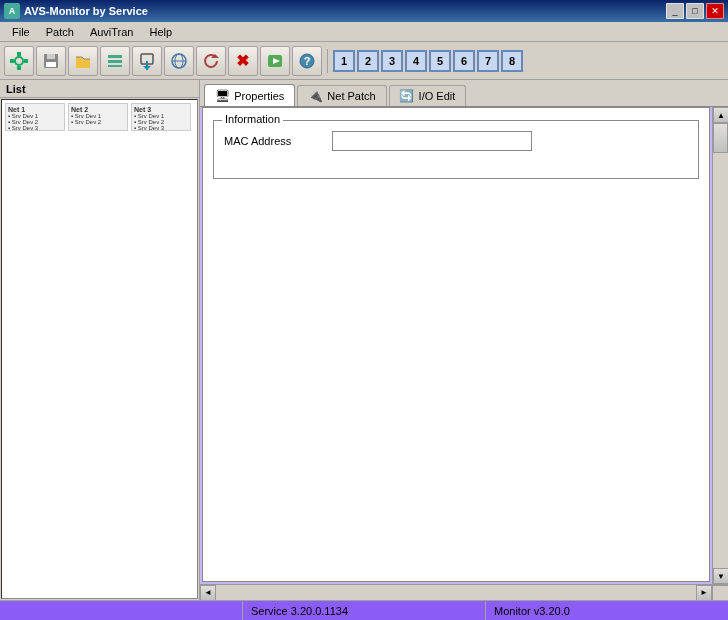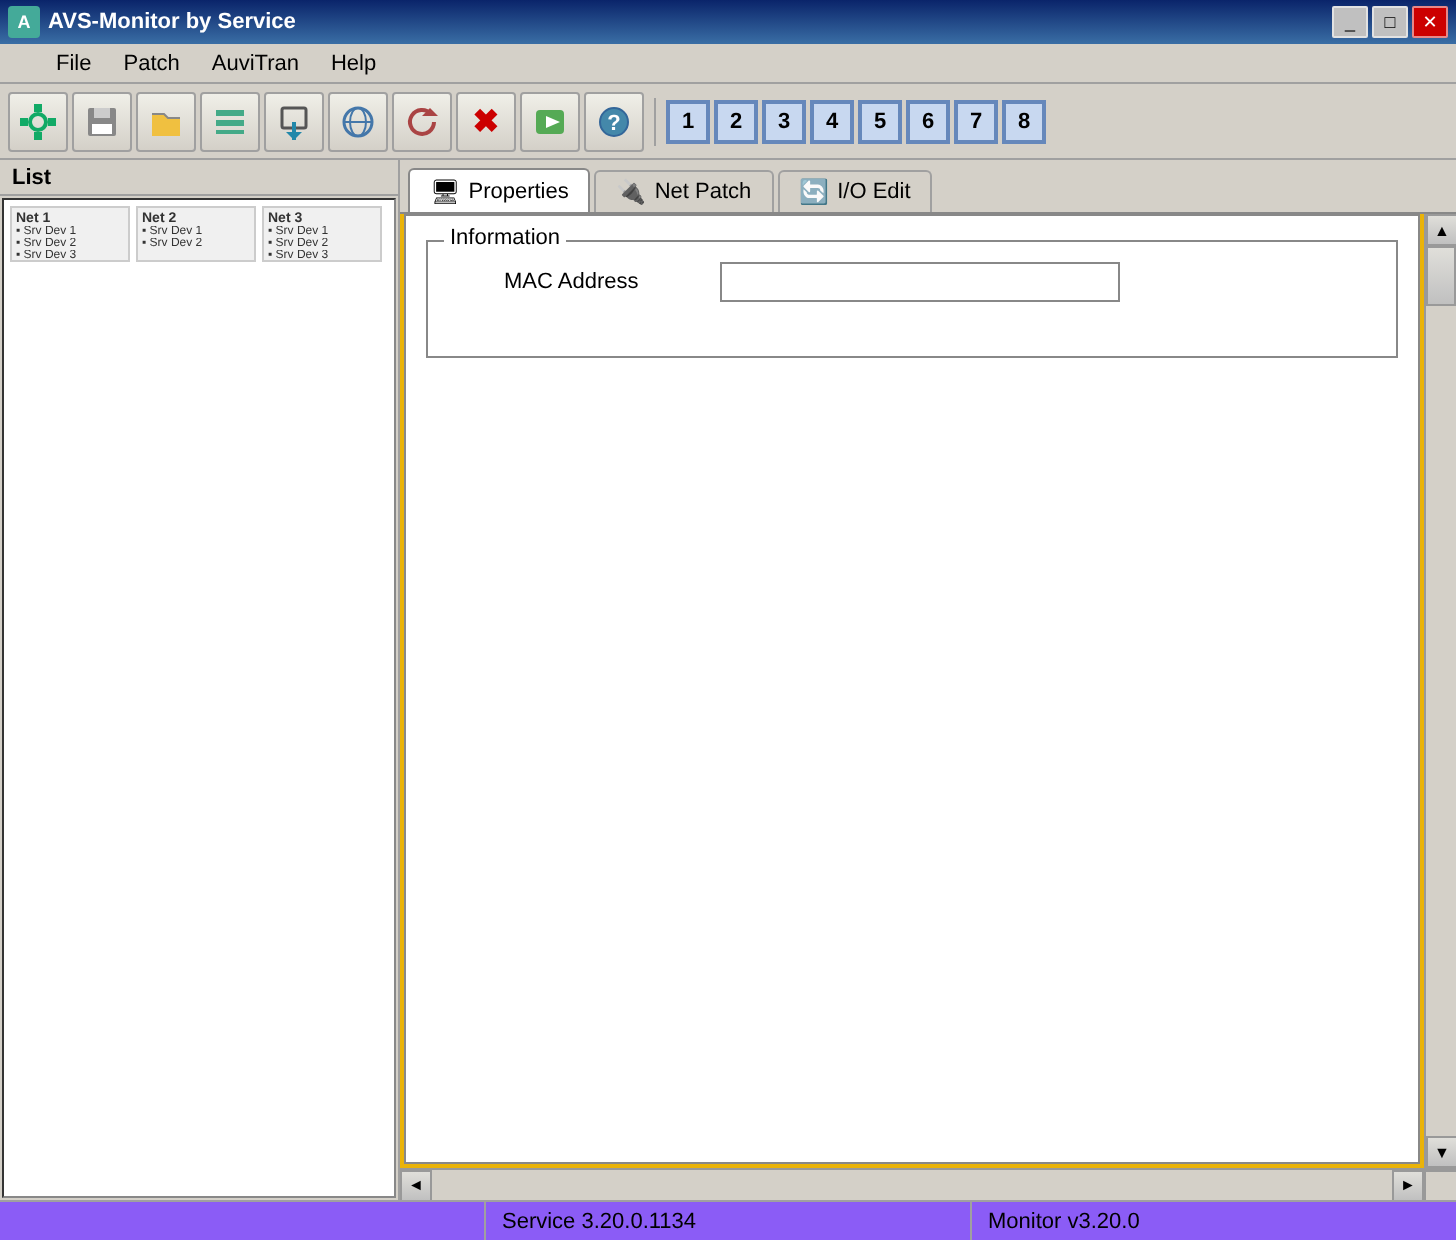--- a/index.html
+++ b/index.html
@@ -63,21 +63,21 @@
       color: white;
     }
 
     
     .menu-bar {
       background: #d4d0c8;
       border-bottom: 1px solid #a0a0a0;
       display: flex;
       align-items: center;
       height: 20px;
-      padding: 0 20px;
+      padding: 0 4px;
     }
     .menu-item {
       padding: 2px 8px;
       cursor: pointer;
       font-size: 11px;
       color: #000;
     }
 
     
     .toolbar {
@@ -118,21 +118,21 @@
       cursor: pointer;
       font-size: 11px;
       font-weight: bold;
       color: #000;
     }
 
     
     .main-area {
       display: flex;
       height: calc(620px - 22px - 20px - 38px - 20px);
-      background: #eab308;
+      background: #c4b5fd;
     }
 
     
     .left-panel {
       width: 200px;
       min-width: 200px;
       background: #d4d0c8;
       border-right: 1px solid #a0a0a0;
       display: flex;
       flex-direction: column;
@@ -212,21 +212,20 @@
     .info-row {
       display: flex;
       align-items: center;
       margin-bottom: 8px;
       gap: 8px;
     }
     .info-label {
       width: 100px;
       font-size: 11px;
       color: #000;
-      margin-left: 28px;
     }
     .info-input {
       width: 200px;
       height: 20px;
       border: 1px solid #888;
       background: white;
       font-size: 11px;
       padding: 2px 4px;
     }
 

